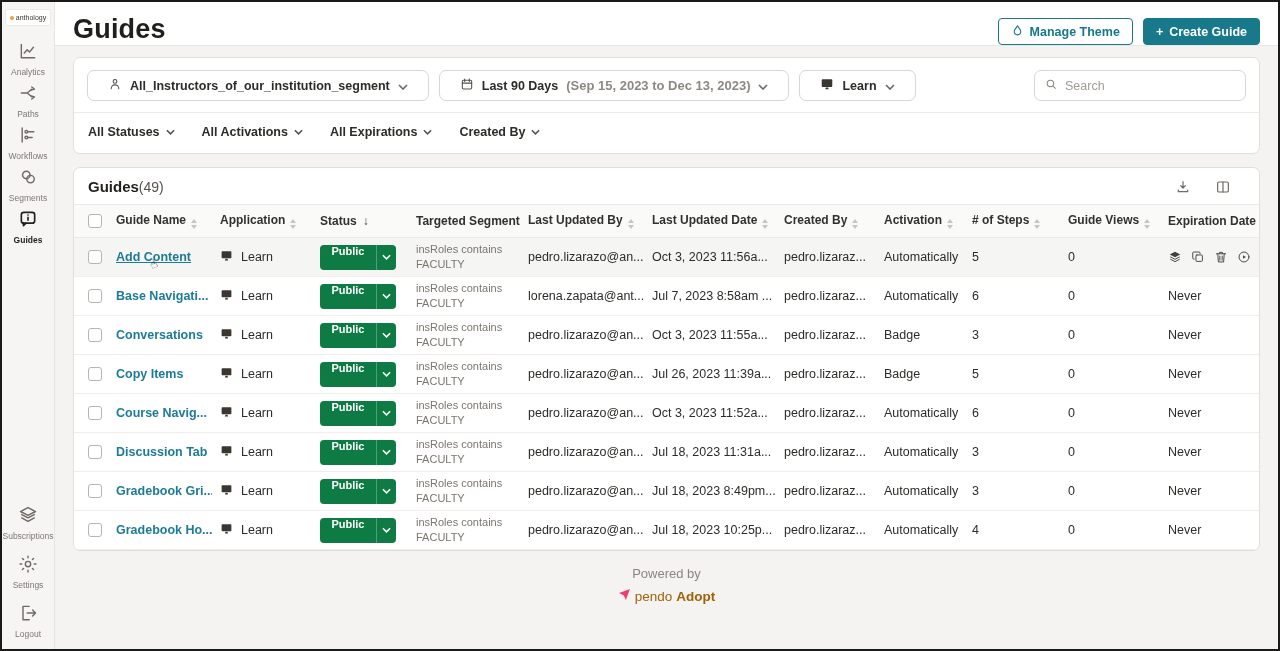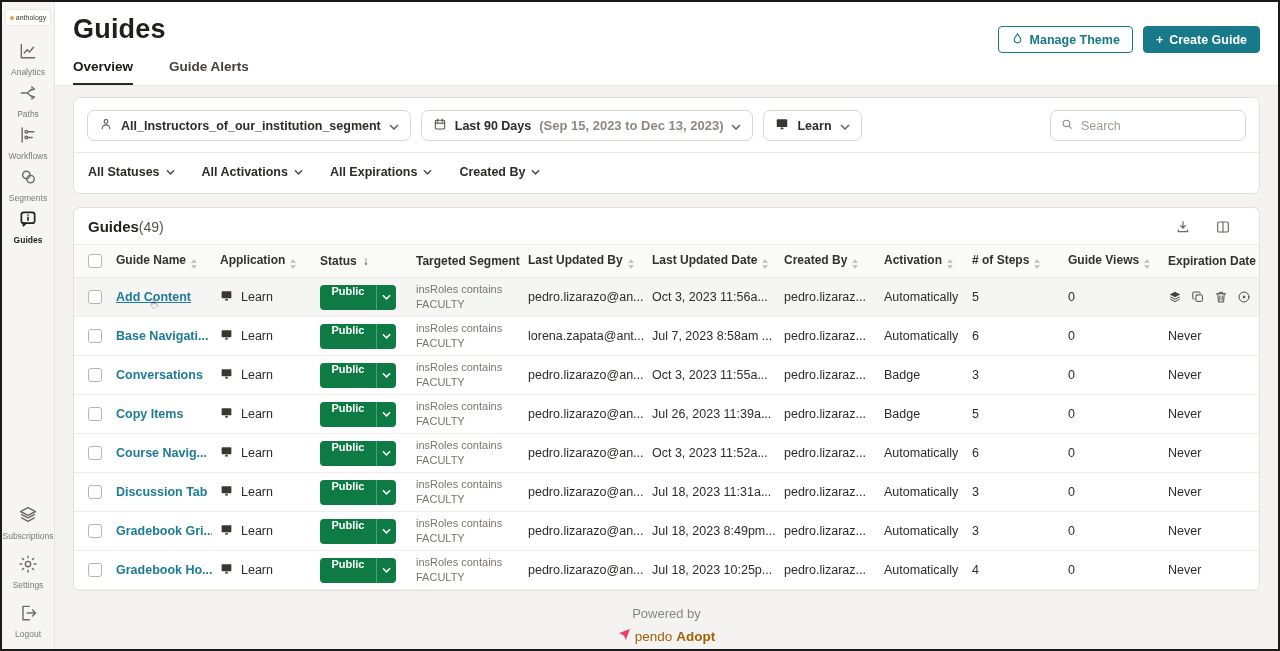--- a/index.html
+++ b/index.html
@@ -25,41 +25,41 @@
     color: #7d7873; font-size: 8.5px; width: 100%; text-align: center; cursor: pointer; }
   .nav-item svg { stroke: #6f6a64; fill: none; stroke-width: 1.7; stroke-linecap: round; stroke-linejoin: round; }
   .nav-item.active { color: #24221f; font-weight: bold; }
   .nav-item.active svg { stroke: #24221f; stroke-width: 2; }
   .nav-label { max-width: 53px; overflow: hidden; }
 
   
   .main { flex: 1; display: flex; flex-direction: column; min-width: 0; }
   .header { background: #fff; padding: 12px 18px 0; position: relative; border-bottom: 1px solid #e9e7e3; }
   .page-title { font-size: 27px; font-weight: bold; color: #211f1c; letter-spacing: .2px; }
-  .header-actions { position: absolute; right: 18px; top: 24px; display: flex; gap: 10px; }
+  .header-actions { position: absolute; right: 18px; top: 16px; display: flex; gap: 10px; }
   .btn { height: 27px; border-radius: 4px; font-size: 12.5px; font-weight: bold; font-family: inherit;
     display: inline-flex; align-items: center; gap: 6px; padding: 0 12px; cursor: pointer; }
   .btn-outline { background: #fff; border: 1px solid var(--accent); color: var(--accent); }
   .btn-primary { background: var(--accent); border: 1px solid var(--accent); color: #fff; }
   .btn svg { stroke: currentColor; fill: none; stroke-width: 2; }
   .tabs { display: flex; gap: 36px; margin-top: 14px; }
   .tab { padding-bottom: 9px; font-size: 13.5px; color: #44413c; font-weight: 600; cursor: pointer; border-bottom: 2.5px solid transparent; }
   .tab.active { color: #1b1916; font-weight: bold; border-bottom-color: #2b2926; }
 
   .content { flex: 1; padding: 11px 18px 0; }
 
   
   .filter-card { background: #fff; border: 1px solid #e2dfdb; border-radius: 7px; padding: 12px 13px 10px; }
   .filter-row1 { display: flex; align-items: center; gap: 10px; }
   .dd { height: 31px; border: 1px solid #d9d6d1; border-radius: 7px; background: #fff; cursor: pointer;
-    display: inline-flex; align-items: center; gap: 8px; padding: 0 11px; font-size: 12.5px; font-weight: 600; color: #2e2c29; white-space: nowrap; }
+    display: inline-flex; align-items: center; gap: 8px; padding: 0 20px; font-size: 12.5px; font-weight: 600; color: #2e2c29; white-space: nowrap; }
   .dd .detail { color: #8d8883; font-weight: 700; font-size: 13px; }
   .dd svg.ic { stroke: #55524d; fill: none; stroke-width: 1.8; stroke-linecap: round; }
   .chev { flex-shrink: 0; }
-  .search-box { margin-left: auto; width: 196px; height: 31px; border: 1px solid #d9d6d1; border-radius: 7px;
+  .search-box { margin-left: auto; width: 212px; height: 31px; border: 1px solid #d9d6d1; border-radius: 7px;
     display: flex; align-items: center; gap: 7px; padding: 0 9px; background: #fff; justify-content: space-between; }
   .search-box input { border: none; outline: none; flex: 1; min-width: 0; font-size: 12.5px; color: #2e2c29; font-family: inherit; background: transparent; }
   .search-box input::placeholder { color: #a09b95; }
   .filter-divider { height: 1px; background: #eceae6; margin: 11px -13px 10px; }
   .filter-row2 { display: flex; gap: 27px; padding: 2px 1px 4px; }
   .text-dd { font-size: 12.5px; font-weight: bold; color: #2e2c29; display: inline-flex; align-items: center; gap: 6px; cursor: pointer; }
 
   
   .table-card { background: #fff; border: 1px solid #e2dfdb; border-radius: 7px; margin-top: 13px; overflow: hidden; }
   .table-head { display: flex; align-items: center; padding: 10px 14px 9px; }
@@ -192,24 +192,20 @@
         <button class="btn btn-outline">
           <span><svg width="13" height="13" viewBox="0 0 24 24">
                 <path d="M12 3.5c-3 4-6 7-6 10.5a6 6 0 0 0 12 0c0-3.5-3-6.5-6-10.5z"></path>
               </svg></span>
           <span>Manage Theme</span>
         </button>
         <button class="btn btn-primary">
           <span>+</span>
           <span>Create Guide</span>
         </button>
-      </div>
-      <div class="tabs">
-        <div class="tab active">Overview</div>
-        <div class="tab">Guide Alerts</div>
       </div>
     </div>
 
     <div class="content">
 
       <div class="filter-card">
         <div class="filter-row1">
           <div class="dd">
             <span><svg class="ic" width="14" height="14" viewBox="0 0 24 24">
                   <circle cx="12" cy="7.5" r="3.2"></circle>

